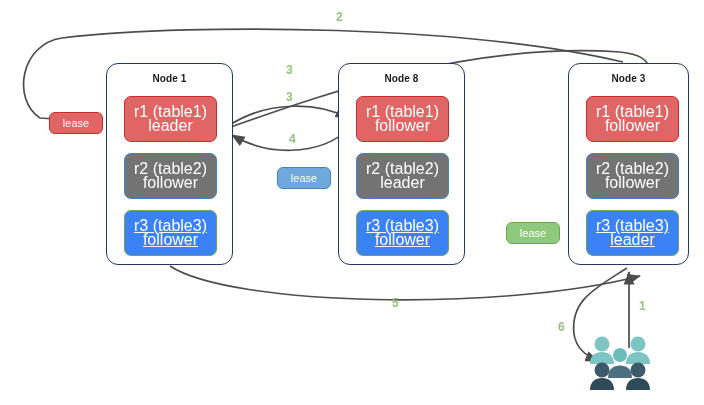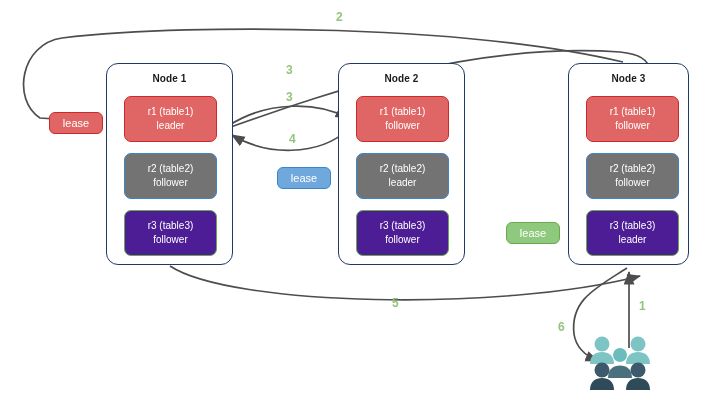--- a/index.html
+++ b/index.html
@@ -44,28 +44,28 @@
   }
   .range-box {
     position: absolute;
     box-sizing: border-box;
     border-radius: 7px;
     display: flex;
     flex-direction: column;
     align-items: center;
     justify-content: center;
     color: #ffffff;
-    font-size: 10px;
+    font-size: 16px;
     line-height: 14px;
     text-align: center;
   }
   .range-box .ln { display: block; }
   .rb-red   { background: #e06666; border: 1.5px solid #cc2a2a; }
   .rb-blue  { background: #737373; border: 1.5px solid #3d85c8; }
-  .rb-green { background: #4c1d95; border: 1.5px solid #6aa84f; }
+  .rb-green { background: #3b82f6; border: 1.5px solid #6aa84f; text-decoration: underline; }
   .lease-box {
     position: absolute;
     box-sizing: border-box;
     border-radius: 6px;
     display: flex;
     align-items: center;
     justify-content: center;
     color: #ffffff;
     font-size: 11px;
   }
@@ -125,21 +125,21 @@
       <span class="ln">follower</span>
     </div>
 
     <div class="range-box rb-green" style="left:17px; top:146px; width:93px; height:46px;">
       <span class="ln">r3 (table3)</span>
       <span class="ln">follower</span>
     </div>
   </div>
 
   <div class="node-box" style="left:338px; top:63px; width:127px; height:202px;">
-    <div class="node-title" style="top:9px;">Node 2</div>
+    <div class="node-title" style="top:9px;">Node 8</div>
 
     <div class="range-box rb-red" style="left:17px; top:32px; width:93px; height:46px;">
       <span class="ln">r1 (table1)</span>
       <span class="ln">follower</span>
     </div>
 
     <div class="range-box rb-blue" style="left:17px; top:89px; width:93px; height:46px;">
       <span class="ln">r2 (table2)</span>
       <span class="ln">leader</span>
     </div>

